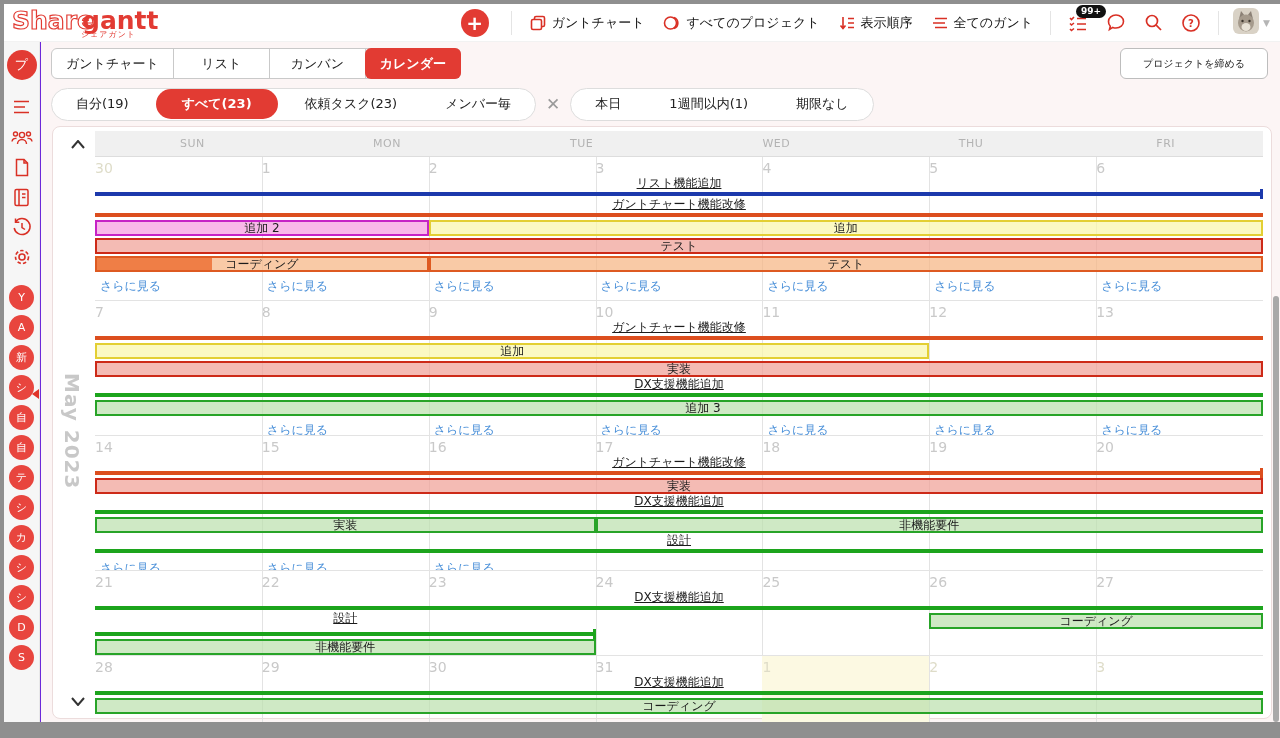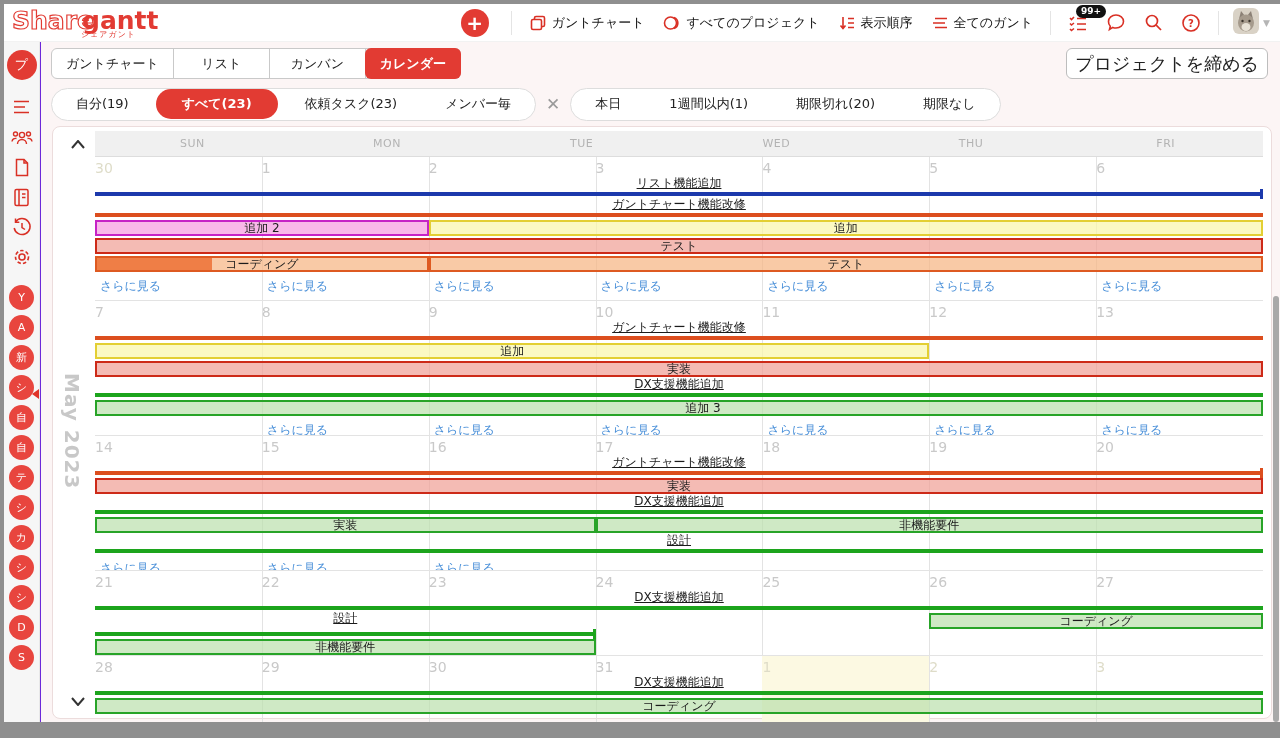--- a/index.html
+++ b/index.html
@@ -31,21 +31,21 @@
   .sb-av { width:25px; height:25px; border-radius:50%; background:#e8453e; color:#fff; font-size:11px; display:flex; align-items:center; justify-content:center; margin:2.5px 0; cursor:pointer; flex:none; }
   .collapse-marker { position:absolute; left:28px; top:385px; width:0; height:0; border-top:5px solid transparent; border-bottom:5px solid transparent; border-right:7px solid #e03328; z-index:7; cursor:pointer; }
 
   
   .main { position:absolute; left:37px; top:38px; right:0; bottom:0; background:#fcf5f5; }
   .toolbar { position:relative; height:42px; padding:6px 0 0 10px; }
   .tabs { display:inline-flex; background:#fff; border:1px solid #c9c9c9; border-radius:6px; height:31px; }
   .tab { min-width:96px; padding:0 14px; display:flex; align-items:center; justify-content:center; font-size:13px; color:#222; border-right:1px solid #c9c9c9; cursor:pointer; white-space:nowrap; }
   .tab:last-child { border-right:none; }
   .tab.active { background:var(--brand); color:#fff; border-radius:6px; margin:-1px; font-weight:600; }
-  .close-proj { position:absolute; right:12px; top:6px; height:31px; background:#fff; border:1px solid #bdbdbd; border-radius:6px; font-size:18px; color:#222; padding:0 8px; display:flex; align-items:center; cursor:pointer; }
+  .close-proj { position:absolute; right:12px; top:6px; height:31px; background:#fff; border:1px solid #bdbdbd; border-radius:6px; font-size:10px; color:#222; padding:0 22px; display:flex; align-items:center; cursor:pointer; }
 
   .filterbar { height:40px; display:flex; align-items:center; padding-left:10px; }
   .pill-group { display:inline-flex; align-items:center; background:#fff; border:1px solid #ddd; border-radius:17px; height:33px; }
   .pill { padding:1px 24px; font-size:13px; color:#222; cursor:pointer; white-space:nowrap; display:flex; align-items:center; height:100%; }
   .pill.active { background:var(--brand); color:#fff; border-radius:15px; height:19px; margin:0 3px; padding:15px 26px; font-weight:600; }
   .filter-x { margin:0 10px; color:#9a9a9a; font-size:17px; cursor:pointer; }
 
   
   .cal-card { position:absolute; left:11px; right:8px; top:84px; bottom:3px; background:#fff; border:1px solid #ecdcdc; border-radius:8px; }
   .month-label { position:absolute; left:7px; top:246px; writing-mode:vertical-rl; font-size:20px; font-weight:700; color:#c8c8c8; letter-spacing:1px; }
@@ -257,21 +257,20 @@
       <div class="pill-group">
         <div class="pill">自分(19)</div>
         <div class="pill active">すべて(23)</div>
         <div class="pill">依頼タスク(23)</div>
         <div class="pill">メンバー毎</div>
       </div>
       <div class="filter-x">✕</div>
       <div class="pill-group">
         <div class="pill">本日</div>
         <div class="pill">1週間以内(1)</div>
-        <div class="pill">期限切れ(20)</div>
         <div class="pill">期限なし</div>
       </div>
     </div>
 
     <div class="cal-card">
       <div class="month-label">May 2023</div>
       <div class="chev up">
         <svg width="14" height="9" viewBox="0 0 14 9">
             <polyline points="1,8 7,1 13,8" fill="none" stroke="#333" stroke-width="2"></polyline>
           </svg>

